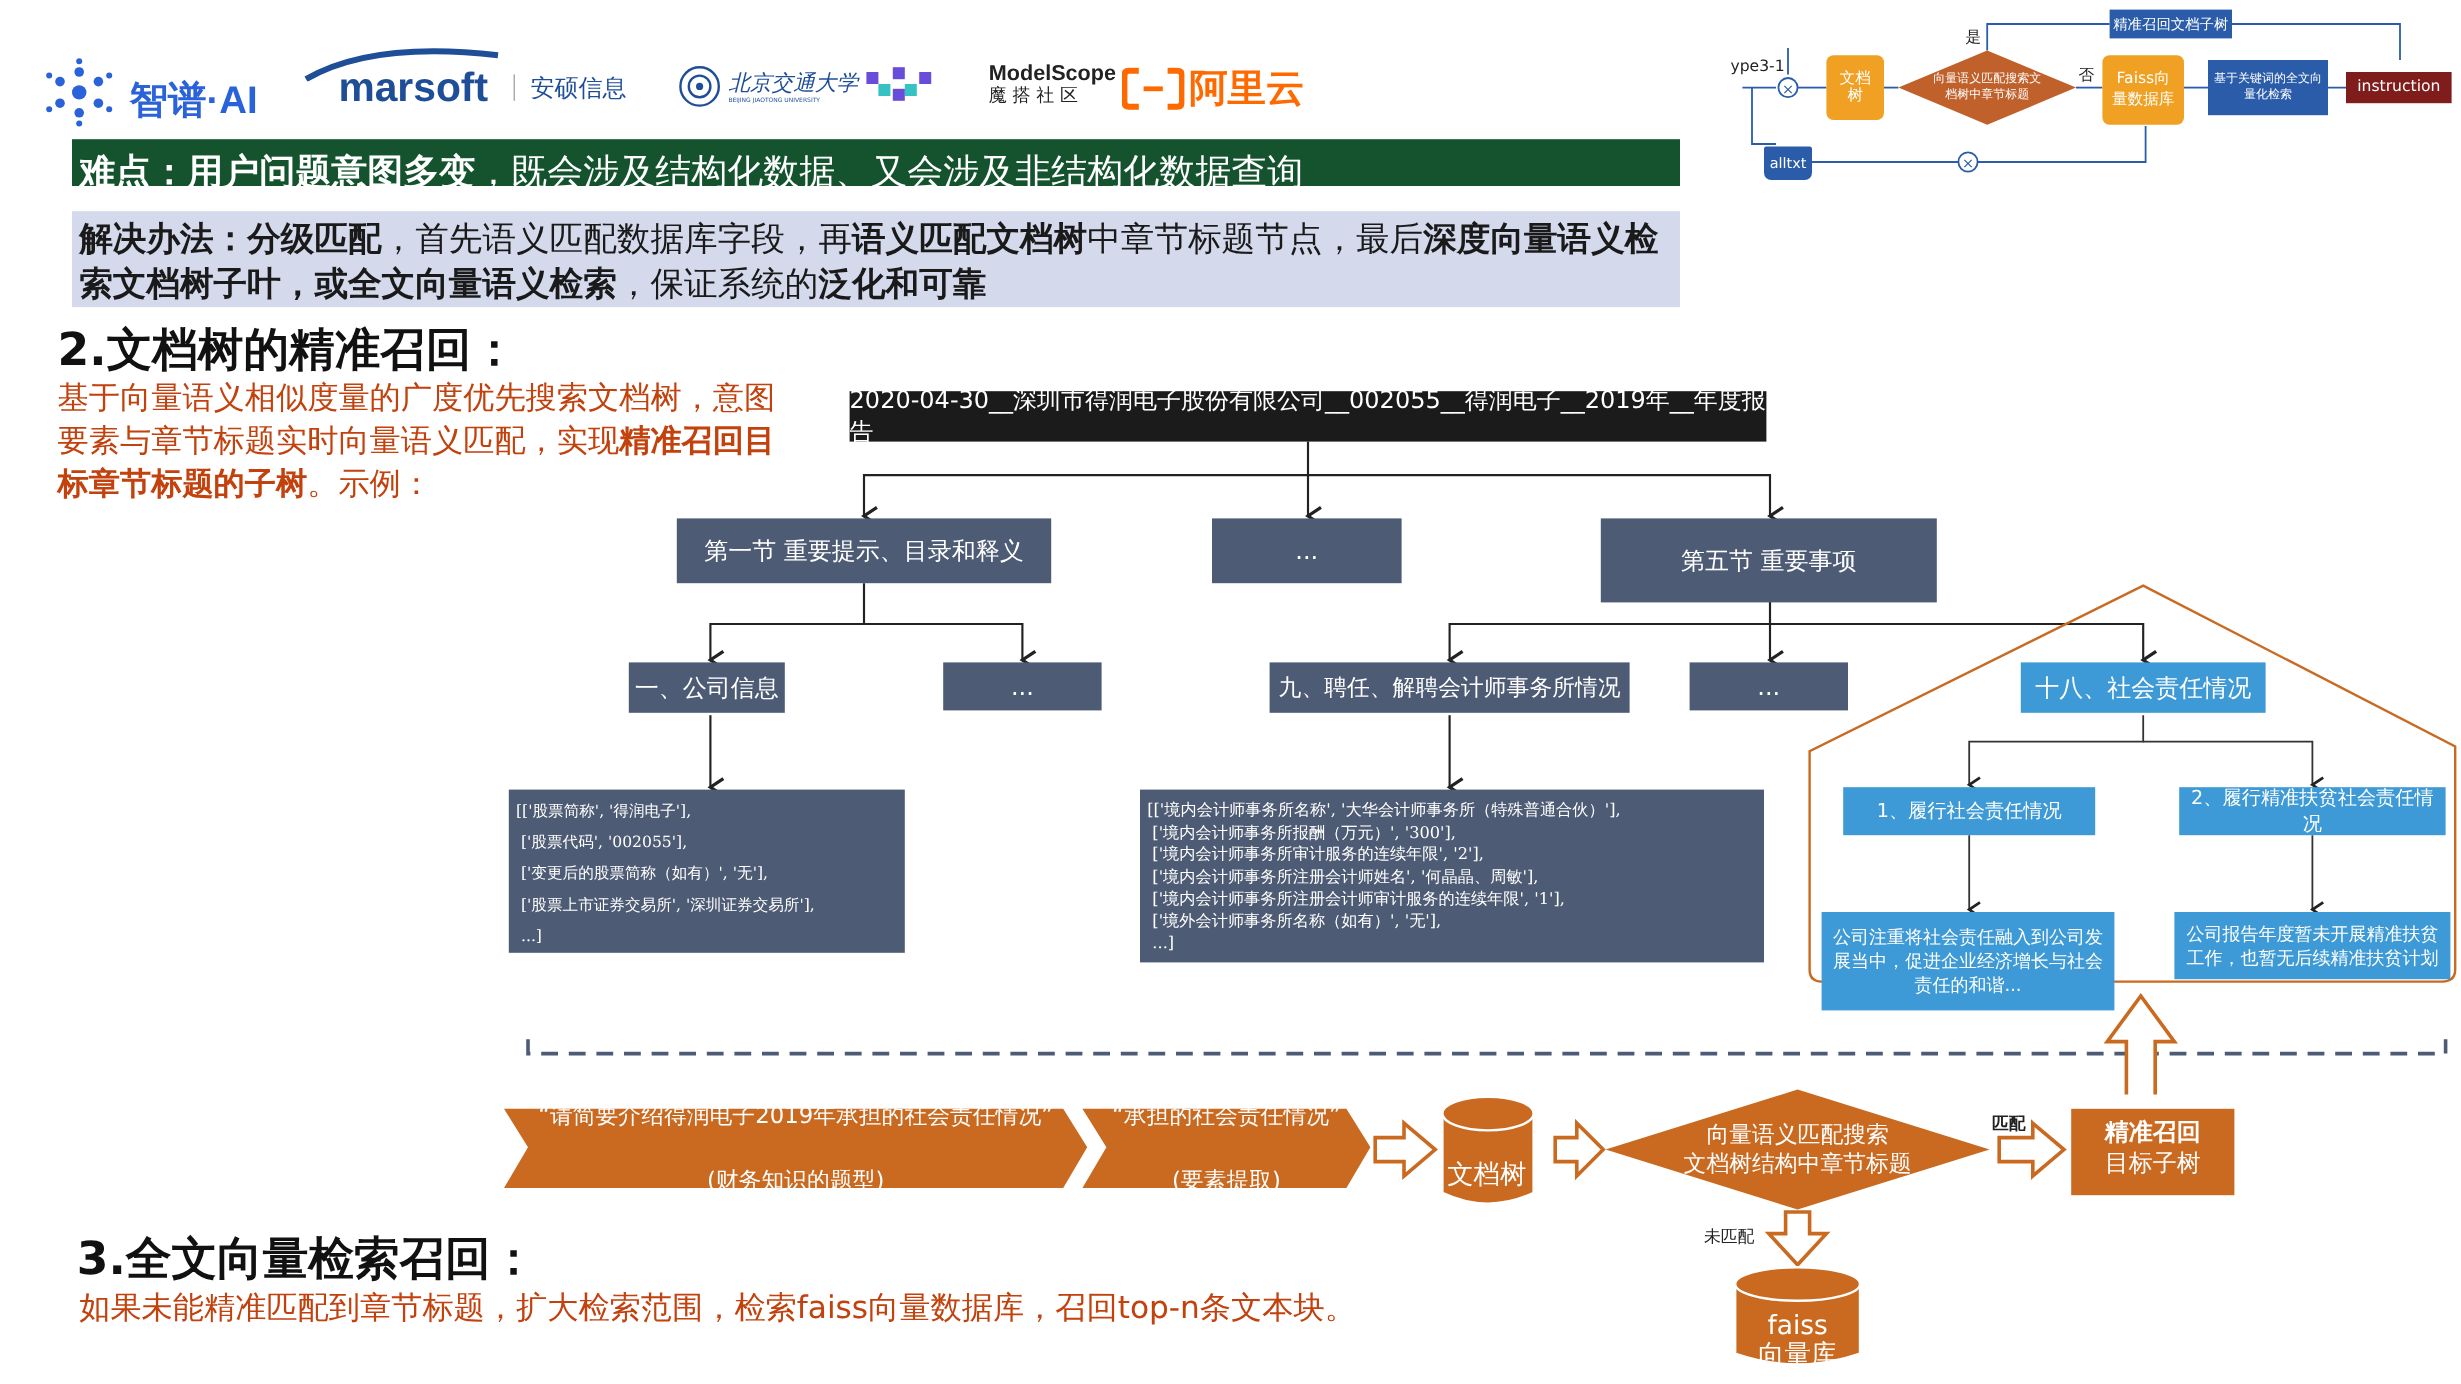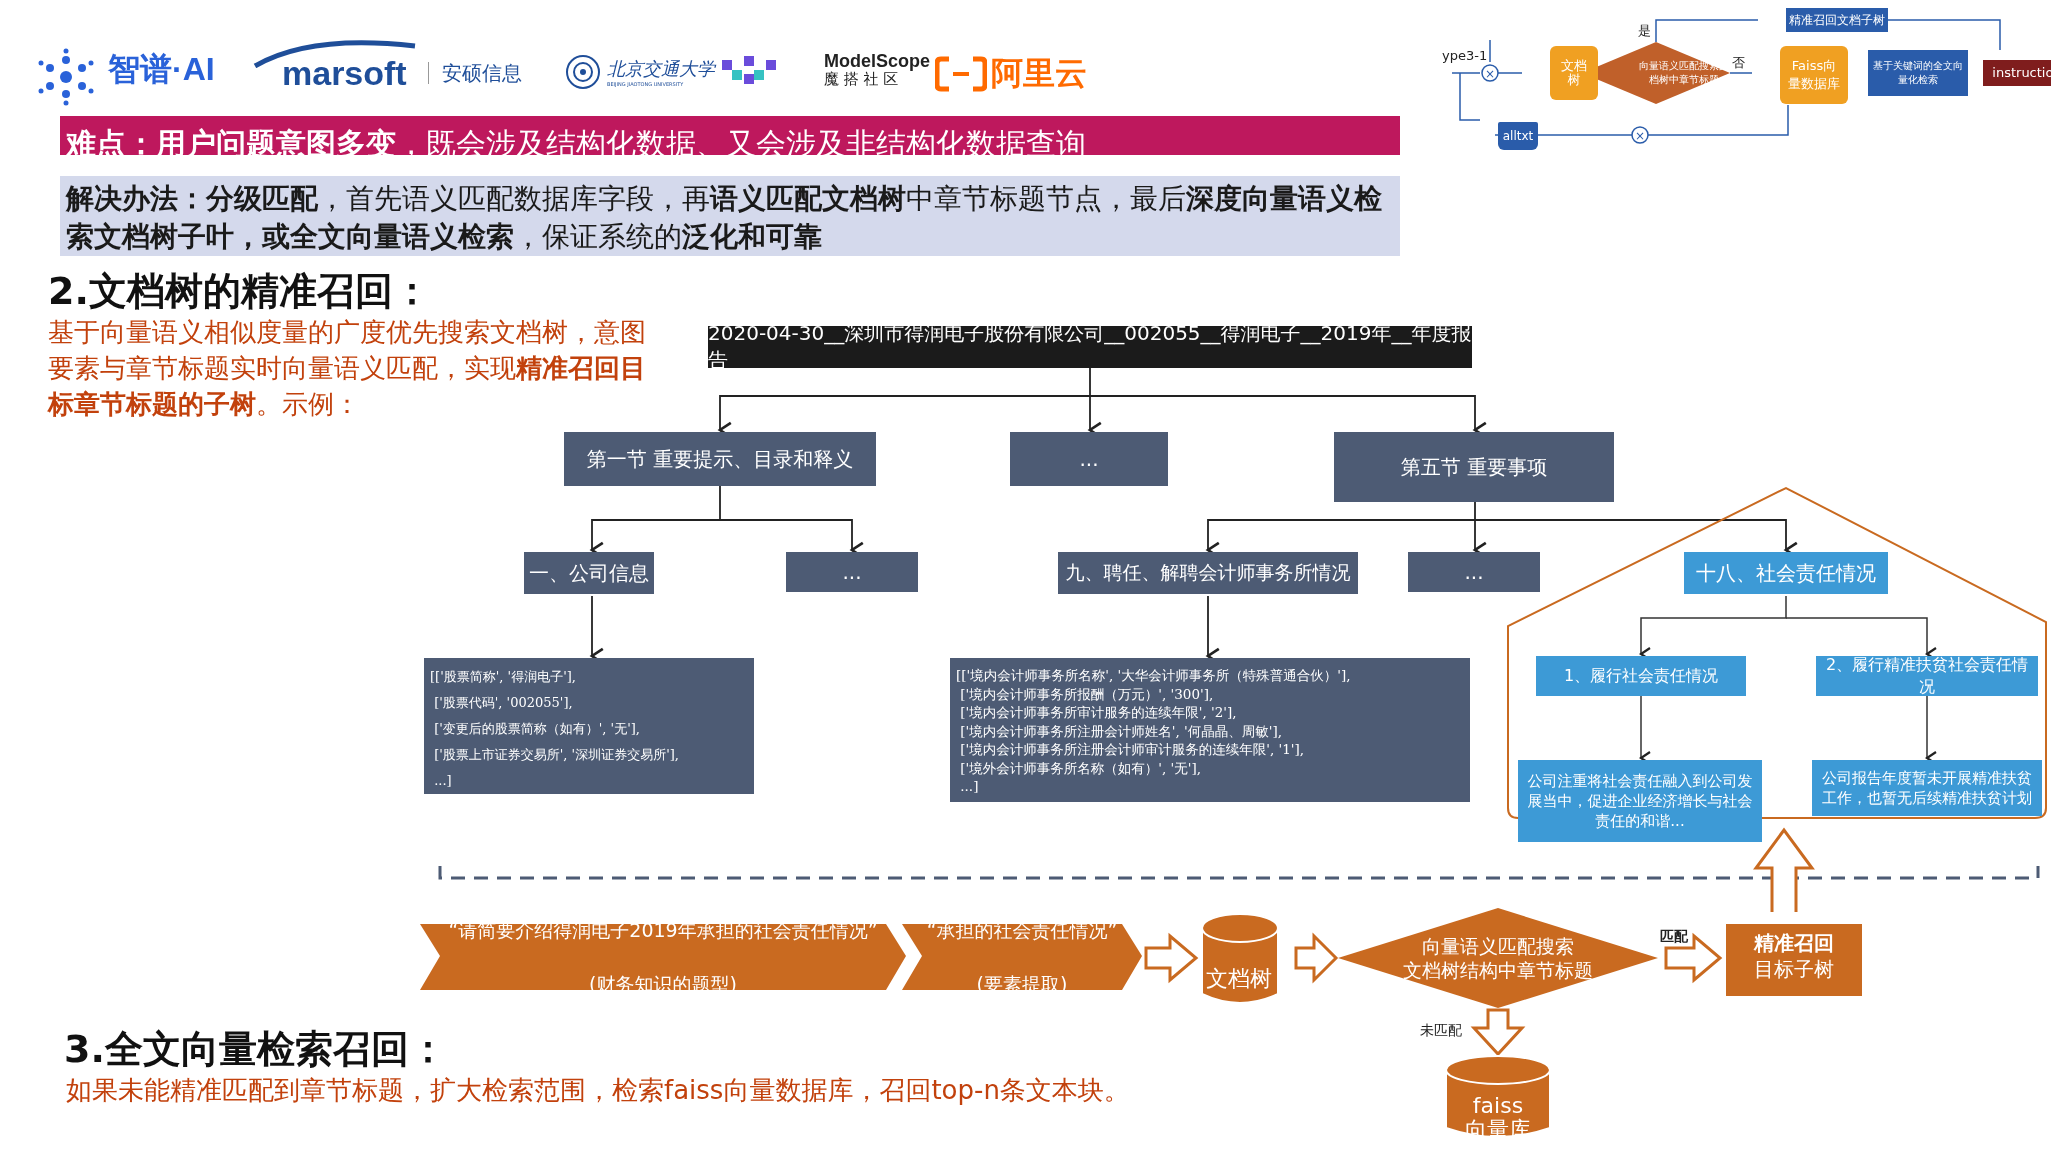--- a/index.html
+++ b/index.html
@@ -1,38 +1,38 @@
 <!DOCTYPE html>
 <html><head>
 <meta charset="utf-8">
 <style>
   html,body{margin:0;padding:0;background:#ffffff;}
   body{width:2051px;height:1153px;position:relative;overflow:hidden;font-family:"DejaVu Sans","Liberation Sans",sans-serif;color:#1a1a1a;}
   .abs{position:absolute;}
   .logo-text{font-family:"Liberation Sans",sans-serif;font-weight:bold;}
   
-  .banner-dark{left:60px;top:116px;width:1340px;height:39px;background:#be185d;color:#ffffff;font-size:30px;line-height:56px;padding-left:6px;box-sizing:border-box;}
+  .banner-dark{left:60px;top:116px;width:1340px;height:39px;background:#14532d;color:#ffffff;font-size:30px;line-height:56px;padding-left:6px;box-sizing:border-box;}
   .banner-light{left:60px;top:176px;width:1340px;height:80px;background:#d4d9ec;color:#1a1a1a;font-size:28px;line-height:38px;padding:4px 6px;box-sizing:border-box;}
   b{font-weight:bold;}
   .section-title{font-size:38px;font-weight:bold;color:#111;font-family:"DejaVu Sans",sans-serif;}
   .body-text{font-size:26px;line-height:36px;color:#c2410c;}
   
   .node{background:#4d5b74;color:#ffffff;font-size:20px;display:flex;align-items:center;justify-content:center;text-align:center;box-sizing:border-box;}
   .root{background:#1b1b1b;color:#fff;font-size:20px;display:flex;align-items:center;justify-content:center;}
   .blue{background:#3d9ad6;color:#fff;font-size:16px;display:flex;align-items:center;justify-content:center;text-align:center;box-sizing:border-box;line-height:22px;padding:4px;}
   .data-box{background:#4d5b74;color:#fff;font-family:"DejaVu Serif",serif;font-size:13px;line-height:26px;padding:6px 6px;box-sizing:border-box;white-space:pre;}
   .chevron{background:#c96a20;color:#fff;font-size:19px;line-height:26px;display:flex;flex-direction:column;align-items:center;justify-content:center;text-align:center;gap:28px;}
   .cyl-text{color:#fff;font-size:22px;}
-  .mini-node{color:#fff;font-size:11px;display:flex;align-items:center;justify-content:center;text-align:center;line-height:14px;margin-left:28px;}
+  .mini-node{color:#fff;font-size:11px;display:flex;align-items:center;justify-content:center;text-align:center;line-height:14px;}
   .mini-lbl{font-size:13px;color:#222;}
 </style>
 </head>
 <body>
 
-<div class="abs" style="left:36px;top:48px;display:flex;align-items:flex-start;">
+<div class="abs" style="left:36px;top:48px;display:flex;align-items:flex-end;">
   <svg width="60" height="58" viewBox="0 0 60 58">
     <g fill="#2a62d9">
       <circle cx="30" cy="29" r="6"></circle>
         <circle cx="30" cy="12" r="4"></circle>
         <circle cx="30" cy="46" r="4"></circle>
       <circle cx="14" cy="20" r="4"></circle>
         <circle cx="46" cy="20" r="4"></circle>
         <circle cx="14" cy="38" r="4"></circle>
         <circle cx="46" cy="38" r="4"></circle>
       <circle cx="30" cy="3" r="2.5"></circle>

